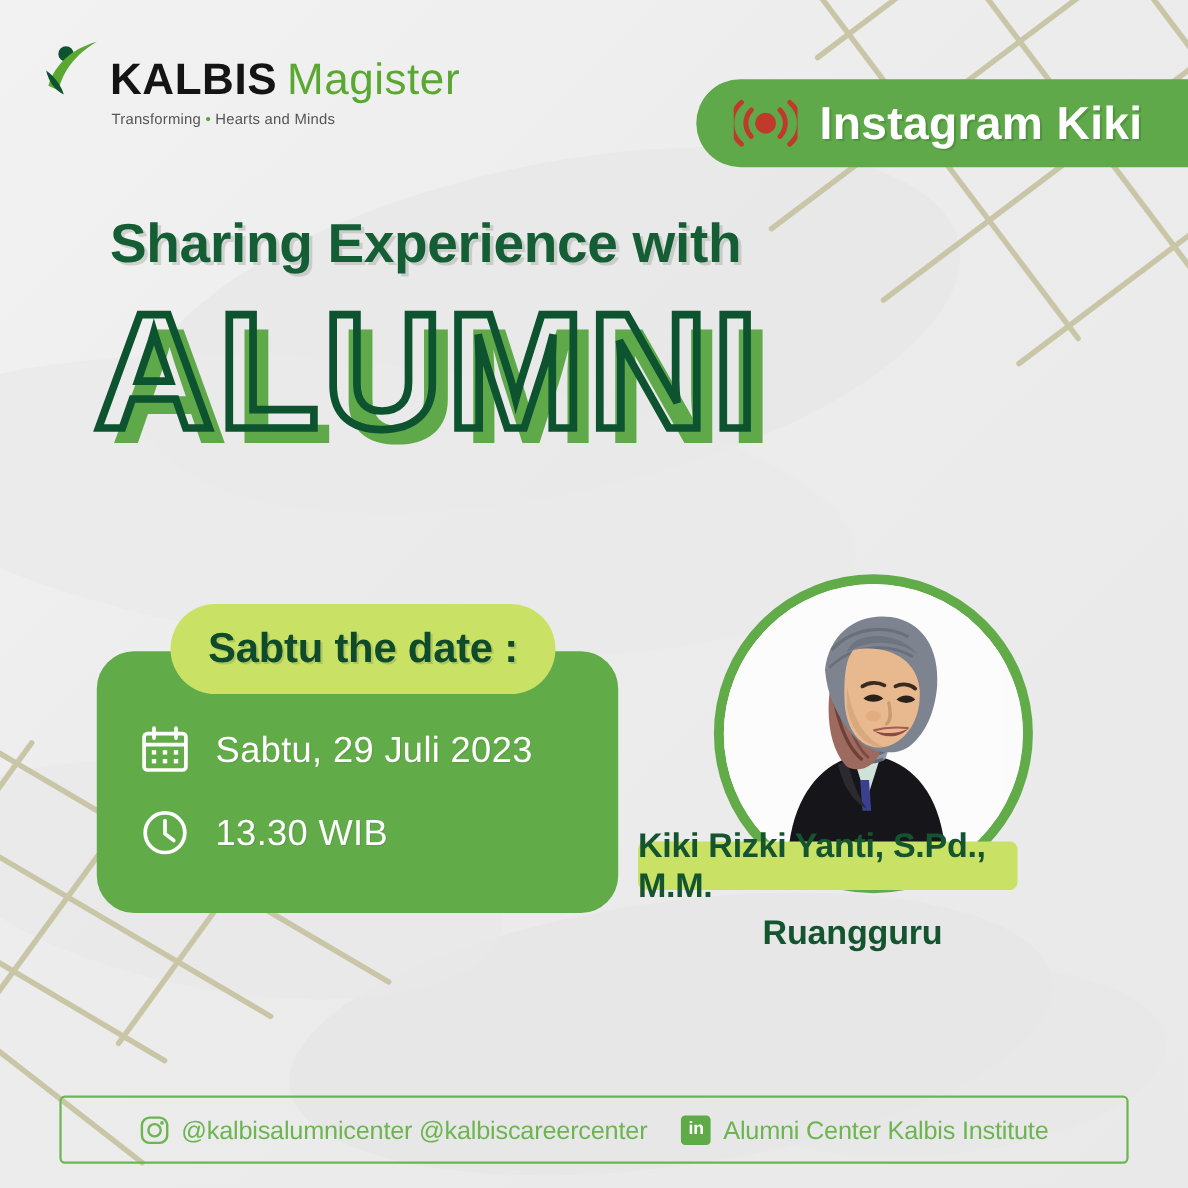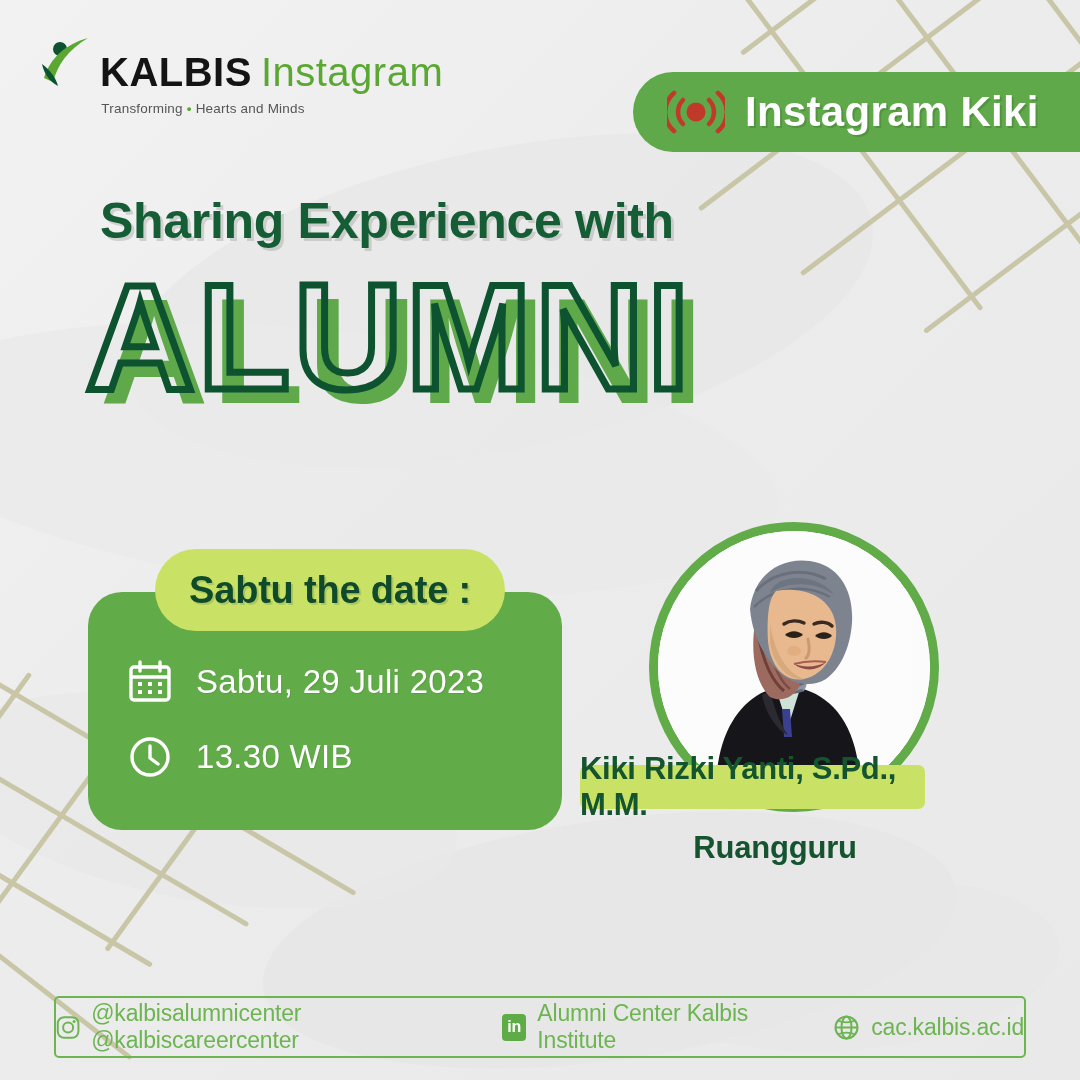--- a/index.html
+++ b/index.html
@@ -162,21 +162,21 @@
   <div class="logo">
     <div class="logo-row">
       <div class="logo-mark">
         <svg viewBox="0 0 56 56" width="56" height="56">
           <circle cx="22" cy="15" r="7" fill="#0d5330"></circle>
           <path d="M6 44 C12 24 28 10 50 4 C30 16 20 30 15 48 Z" fill="#5aa832"></path>
           <path d="M4 30 C12 36 18 44 20 52 C12 48 6 40 4 30 Z" fill="#0d5330"></path>
         </svg>
       </div>
       <div>
-        <span class="logo-word logo-kalbis">KALBIS</span><span class="logo-word logo-inst">Instagram</span>
+        <span class="logo-word logo-kalbis">KALBIS</span><span class="logo-word logo-inst">Magister</span>
       </div>
     </div>
     <div class="logo-tag">
       <span>Transforming</span>
       <span class="dot">•</span>
       <span>Hearts and Minds</span>
     </div>
   </div>
 
   <div class="ig-live">
@@ -289,25 +289,15 @@
         <circle cx="20.2" cy="6.8" r="1.7" fill="#6cb551"></circle>
       </svg>
       <span class="f-text">@kalbisalumnicenter  @kalbiscareercenter</span>
     </div>
 
     <div class="f-item">
       <span class="li-box">in</span>
       <span class="f-text">Alumni Center Kalbis Institute</span>
     </div>
 
-    <div class="f-item">
-      <svg width="27" height="27" viewBox="0 0 27 27">
-        <circle cx="13.5" cy="13.5" r="11" fill="none" stroke="#6cb551" stroke-width="2"></circle>
-        <ellipse cx="13.5" cy="13.5" rx="5" ry="11" fill="none" stroke="#6cb551" stroke-width="2"></ellipse>
-        <line x1="2.5" y1="13.5" x2="24.5" y2="13.5" stroke="#6cb551" stroke-width="2"></line>
-        <path d="M5 6.5 C9 9 18 9 22 6.5" fill="none" stroke="#6cb551" stroke-width="1.8"></path>
-        <path d="M5 20.5 C9 18 18 18 22 20.5" fill="none" stroke="#6cb551" stroke-width="1.8"></path>
-      </svg>
-      <span class="f-text">cac.kalbis.ac.id</span>
-    </div>
   </div>
 
 </div>
 
 </body></html>

